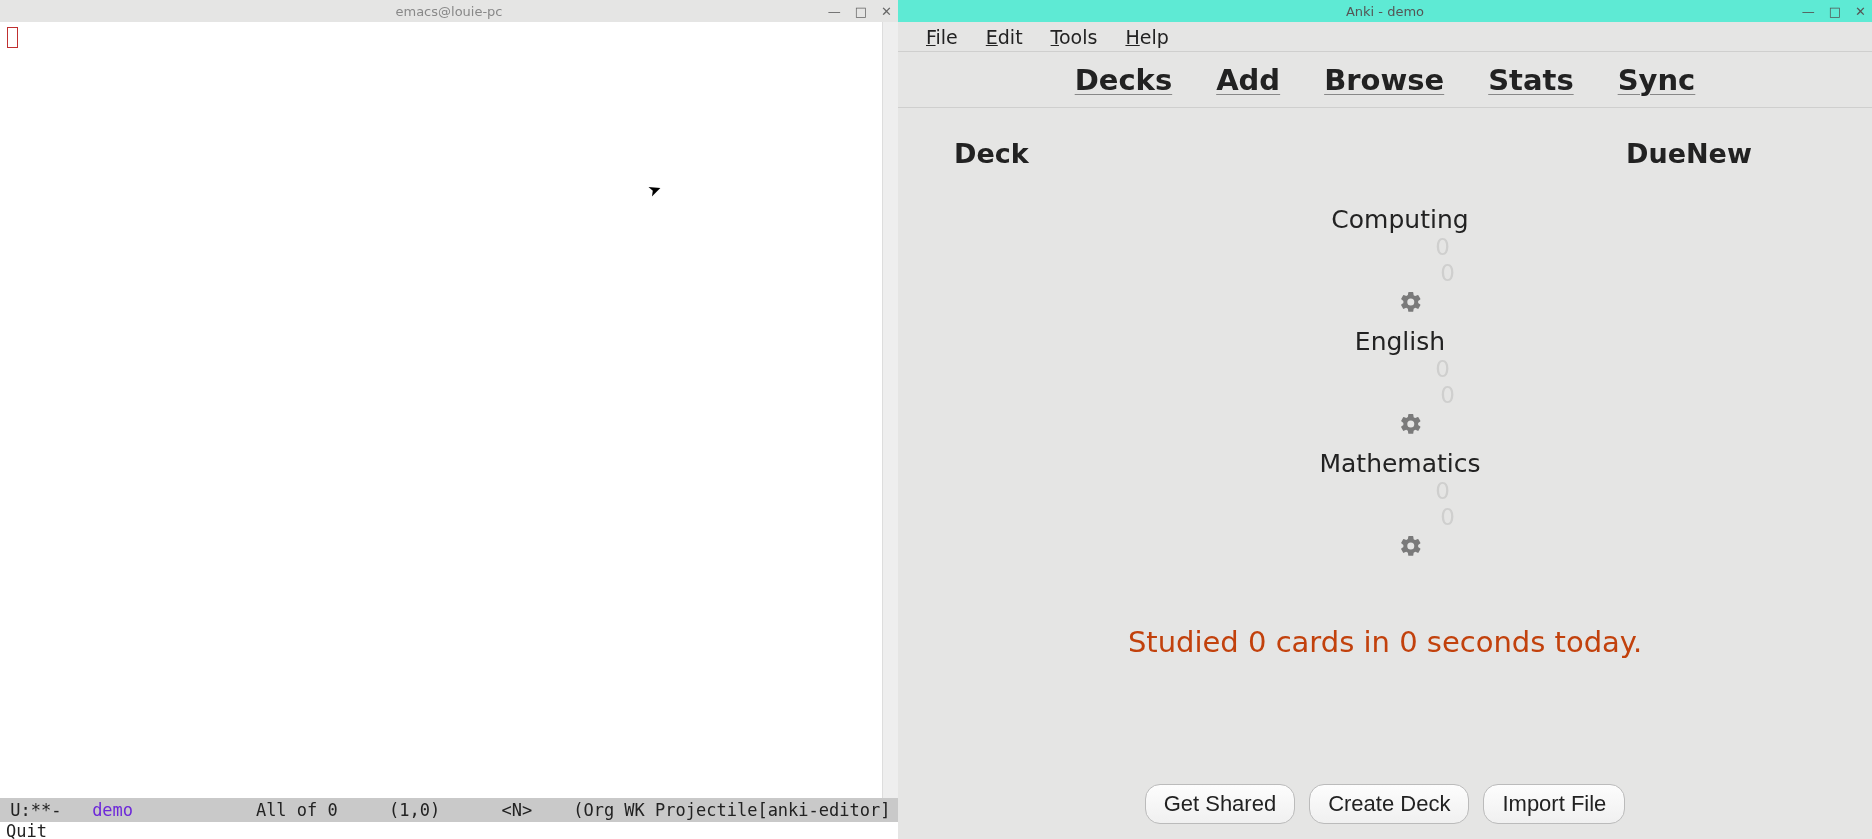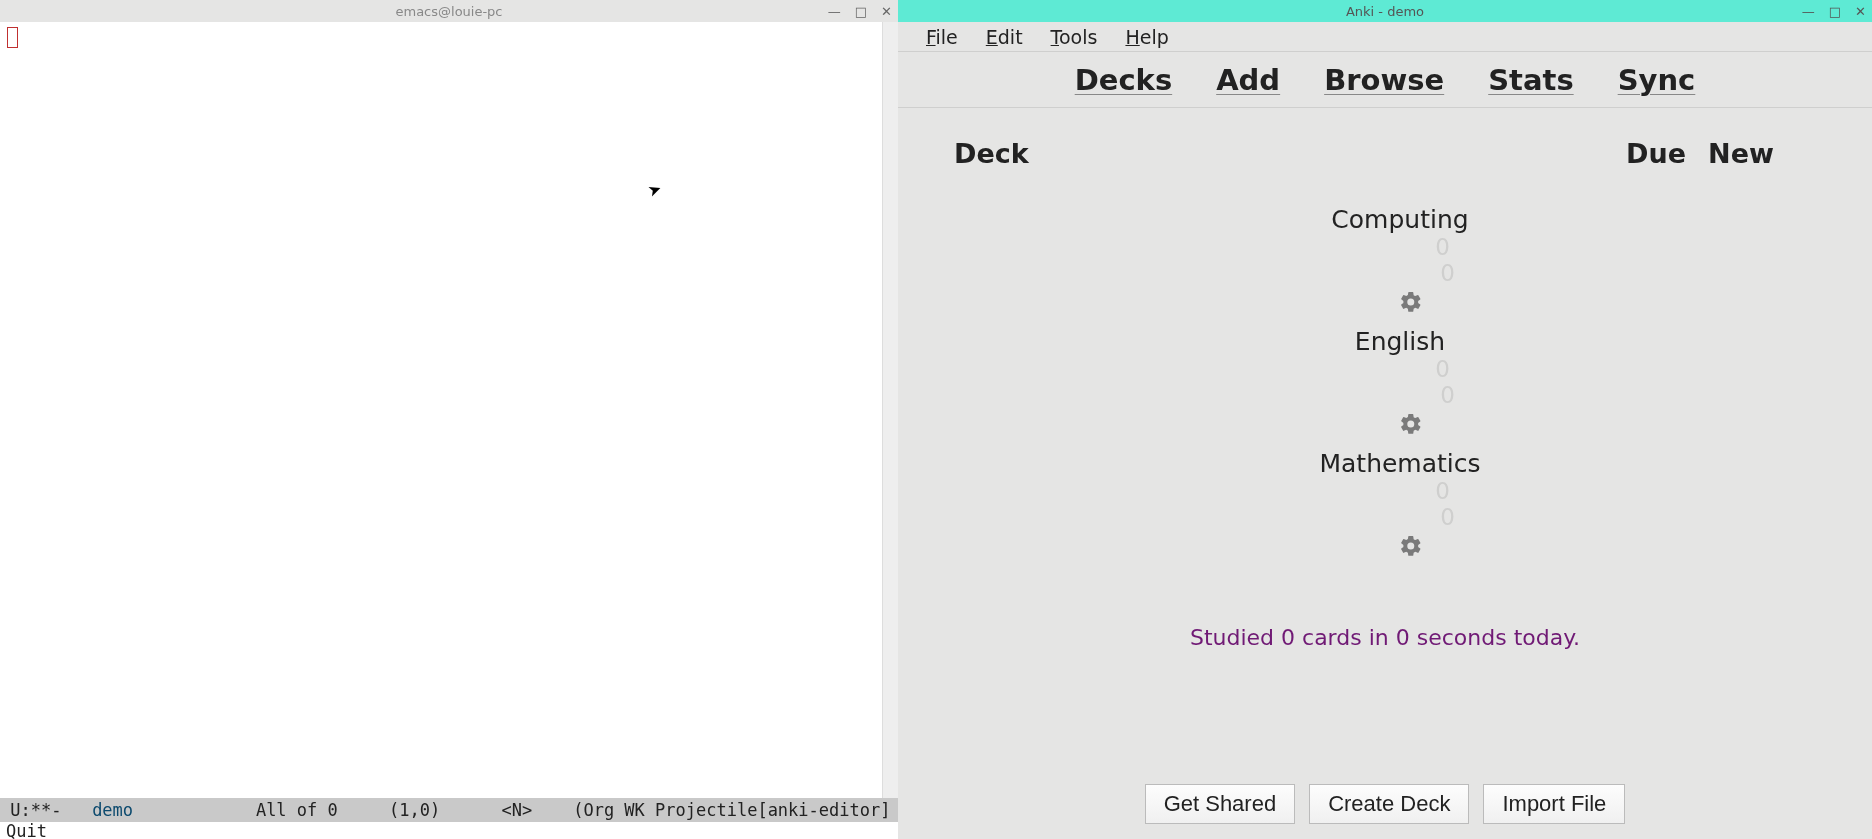--- a/index.html
+++ b/index.html
@@ -83,21 +83,21 @@
     height: 24px;
     background: #c9c9c9;
     font-family: "DejaVu Sans Mono", "Liberation Mono", monospace;
     font-size: 17px;
     color: #222;
     display: flex;
     align-items: center;
     white-space: pre;
     overflow: hidden;
   }
-  .emacs-modeline .buf-name { color: #0c4a6e; }
+  .emacs-modeline .buf-name { color: #6d28d9; }
   
   .emacs-minibuffer {
     height: 17px;
     background: #fff;
     font-family: "DejaVu Sans Mono", "Liberation Mono", monospace;
     font-size: 17px;
     color: #222;
     padding-left: 6px;
     display: flex;
     align-items: center;
@@ -181,58 +181,58 @@
   .deck-header {
     display: flex;
     font-size: 27px;
     font-weight: 700;
     color: #222;
     padding: 10px 0 30px 6px;
     margin-left: 20px;
   }
   .deck-header .col-deck { flex: 1; }
   .deck-header .col-due  { width: 100px; text-align: right; }
-  .deck-header .col-new  { width: 110px; text-align: center; }
+  .deck-header .col-new  { width: 110px; text-align: left; }
   .deck-header .col-gear { width: 46px; }
   
   .deck-row {
     display: flex;
     align-items: center;
     font-size: 25px;
     color: #222;
     padding: 6px 0 6px 30px;
     flex-direction: column;
   }
   .deck-row .col-deck { flex: 1; cursor: default; }
   .deck-row .col-due  { width: 100px; text-align: right; color: #cfcfce; font-size: 23px;}
   .deck-row .col-new  { width: 110px; text-align: right; color: #cfcfce; font-size: 23px;}
   .deck-row .col-gear { width: 46px; text-align: right; }
   .deck-row .gear svg { width: 24px; height: 24px; fill: #7a7a7a; vertical-align: middle; }
   
   .study-status {
     text-align: center;
-    font-size: 22px;
-    color: #701a75;
+    font-size: 29px;
+    color: #c2410c;
     margin-top: 60px;
   }
   
   .anki-bottombar {
     height: 60px;
     background: #e5e5e4;
     display: flex;
     align-items: center;
     justify-content: center;
     gap: 14px;
     padding-bottom: 10px;
   }
   .anki-bottombar button {
     font-size: 22px;
     background: linear-gradient(#fdfdfd,#f0f0f0);
     border: 1px solid #bbb;
-    border-radius: 0;
+    border-radius: 15px;
     padding: 6px 18px;
     color: #222;
     cursor: default;
   }
 </style>
 </head>
 <body>
 
 <div class="emacs-window">
   <div class="emacs-titlebar">

